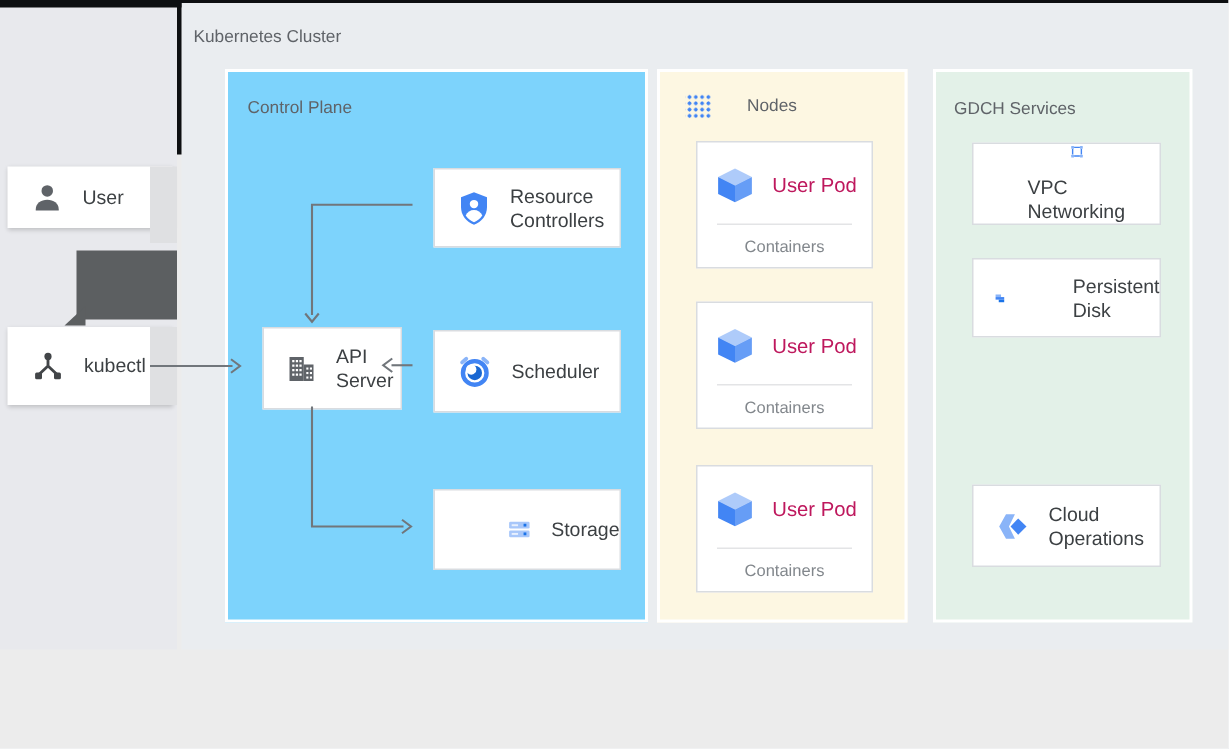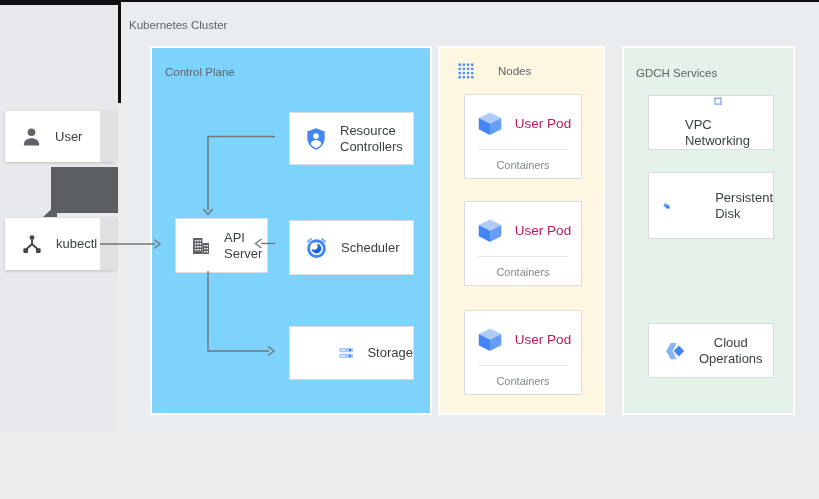--- a/index.html
+++ b/index.html
@@ -24,21 +24,21 @@
 
   
   .card{position:absolute;background:#ffffff;border:1px solid #d9dce0;box-sizing:border-box;
         display:flex;align-items:center;padding-left:13px;gap:11px;}
   .txt{font-size:13px;color:#3c4043;line-height:1.22;}
   .txt div{white-space:nowrap;}
 
   
   .actor{position:absolute;background:#fff;display:flex;align-items:center;padding-left:15px;gap:12px;
          box-shadow:0 1px 3px rgba(0,0,0,0.18);}
-  #user-box{left:5px;top:111px;width:95px;height:51px;}
+  #user-box{left:5px;top:111px;width:95px;height:41px;}
   #kubectl-box{left:5px;top:218px;width:95px;height:52px;}
   .strip{position:absolute;background:#dfe0e2;}
   #user-strip{left:100px;top:111px;width:18px;height:51px;}
   #kubectl-strip{left:100px;top:218px;width:18px;height:52px;}
 
   
   #big-arrow-shaft{position:absolute;left:51px;top:167px;width:67px;height:46px;background:#5c5f61;}
   #big-arrow-head{position:absolute;left:40px;top:200px;}
 
   
@@ -55,22 +55,22 @@
   .pod{left:24px;width:118px;height:85px;flex-direction:column;align-items:center;
        justify-content:flex-start;padding:13px 0 0 0;gap:0;}
   .pod-row{display:flex;align-items:center;gap:10px;}
   .pod-label{font-size:13.5px;color:#be185d;}
   .pod-div{width:90px;height:1px;background:#e3e4e6;margin-top:11px;}
   .pod-sub{font-size:11px;color:#82878c;margin-top:9px;}
   #pod-0{top:46px;} #pod-1{top:153px;} #pod-2{top:262px;}
 
   
   .svc{left:24px;width:126px;}
-  #svc-0{top:47px;height:55px;flex-direction:column;} #svc-1{top:124px;height:67px;gap:44px;}
-  #svc-2{top:200px;height:54px;} #svc-3{top:275px;height:55px;text-align:center;}
+  #svc-0{top:47px;height:55px;flex-direction:column;} #svc-1{top:124px;height:53px;gap:44px;}
+  #svc-2{top:200px;height:54px;} #svc-3{top:275px;height:55px;}
 
   
   #arrows{position:absolute;left:0;top:0;pointer-events:none;}
 </style>
 </head>
 <body>
 
 <div id="page">
 
   <div class="left-col"></div>

